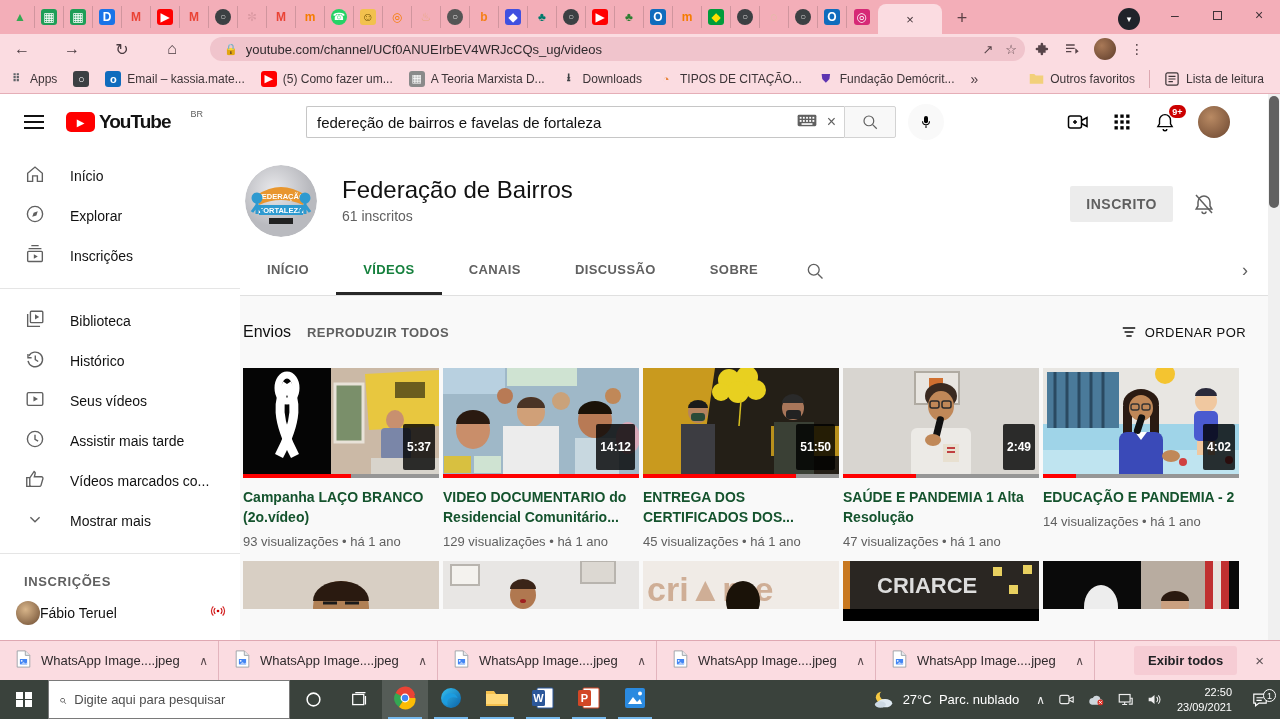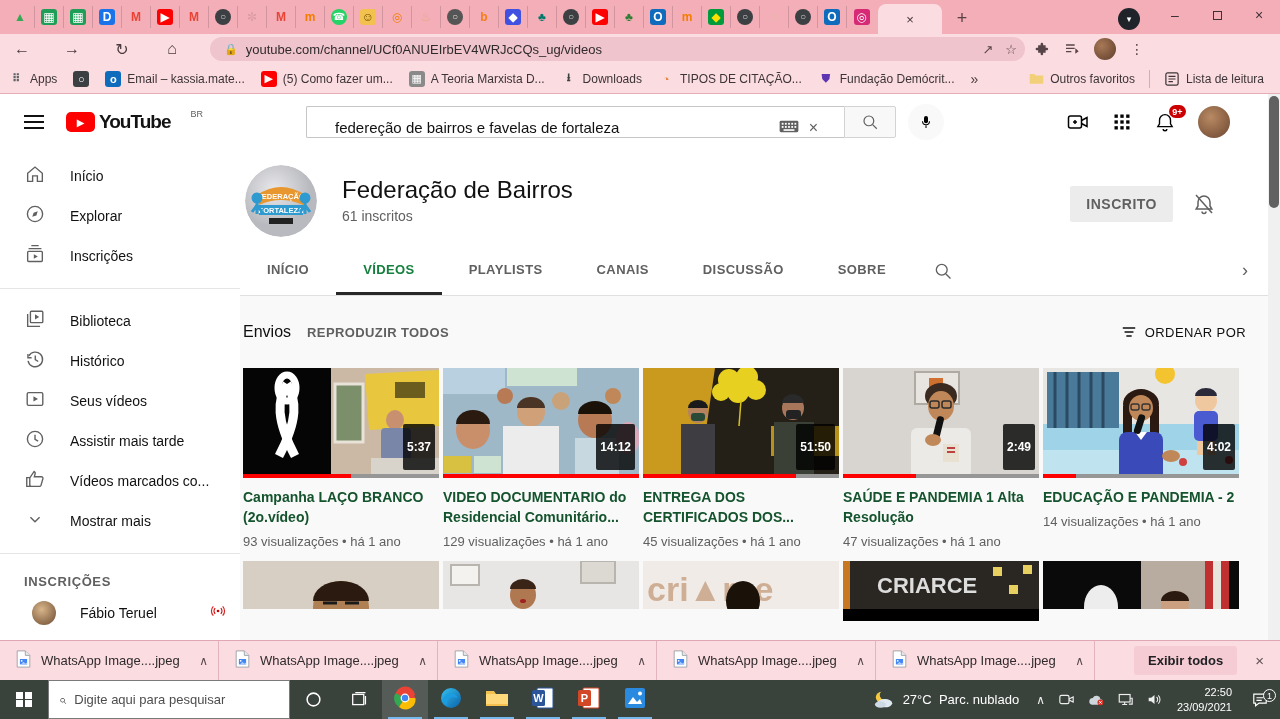--- a/index.html
+++ b/index.html
@@ -44,36 +44,36 @@
   #ytpage{position:absolute;left:0;top:94px;width:1280px;height:546px;background:#fff;overflow:hidden;}
   #ytheader{position:absolute;left:0;top:0;width:1268px;height:56px;background:#fff;display:flex;align-items:center;z-index:5;}
   .hamburger{width:20px;height:14px;margin-left:24px;display:flex;flex-direction:column;justify-content:space-between;cursor:pointer;}
   .hamburger i{height:2px;background:#111;display:block;}
   #ytlogo{display:flex;align-items:flex-start;margin-left:22px;cursor:pointer;}
   .yt-play{width:29px;height:20px;background:#f00;border-radius:5px;display:flex;align-items:center;justify-content:center;}
   .yt-play span{color:#fff;font-size:10px;}
   .yt-word{font-size:19px;font-weight:bold;letter-spacing:-1px;color:#131313;margin-left:4px;line-height:20px;}
   .yt-br{font-size:9px;color:#606060;margin-left:20px;margin-top:-3px;}
   #ytsearchwrap{position:absolute;left:306px;top:10px;display:flex;align-items:center;}
-  #ytsearch{width:538px;height:32px;border:1px solid #c6c6c6;border-right:none;border-radius:2px 0 0 2px;display:flex;align-items:flex-end;padding:0 26px;}
+  #ytsearch{width:538px;height:32px;border:1px solid #c6c6c6;border-right:none;border-radius:2px 0 0 2px;display:flex;align-items:center;padding:0 8px;}
   #ytsearch input{flex:1;border:none;outline:none;font-size:15px;color:#111;background:transparent;}
   .searchx{color:#606060;font-size:16px;margin-left:10px;cursor:pointer;}
   #ytsearchbtn{width:52px;height:32px;background:#f8f8f8;border:1px solid #d3d3d3;border-radius:0 2px 2px 0;display:flex;align-items:center;justify-content:center;cursor:pointer;}
   #ytmic{width:36px;height:36px;border-radius:50%;background:#f9f9f9;margin-left:12px;display:flex;align-items:center;justify-content:center;cursor:pointer;}
   .hdr-right{position:absolute;right:38px;top:0;height:56px;display:flex;align-items:center;gap:22px;}
   .hicon{cursor:pointer;display:flex;align-items:center;position:relative;}
   .bellbadge{position:absolute;top:-6px;right:-10px;background:#cc0000;color:#fff;font-size:9px;border-radius:8px;padding:1.5px 3.5px;font-weight:bold;}
   .hdr-avatar{width:32px;height:32px;border-radius:50%;background:radial-gradient(circle at 40% 35%,#b98a63,#6b4630);cursor:pointer;}
 
   #ytsidebar{position:absolute;left:0;top:56px;width:240px;height:490px;background:#fff;padding-top:6px;}
   .sb-item{height:40px;display:flex;align-items:center;padding-left:24px;gap:24px;cursor:pointer;}
   .sb-label{font-size:14px;color:#111;white-space:nowrap;}
   .sb-div{height:1px;background:#e5e5e5;margin:12px 0;}
   .sb-head{font-size:13px;color:#606060;letter-spacing:.6px;padding:8px 0 4px 24px;font-weight:bold;}
-  .sb-sub{height:40px;display:flex;align-items:center;padding:0 14px 0 32px;gap:24px;cursor:pointer;}
+  .sb-sub{height:40px;display:flex;align-items:center;padding:0 14px 0 16px;cursor:pointer;}
   .sub-av{width:24px;height:24px;border-radius:50%;flex:0 0 24px;}
   .sub-name{font-size:14px;color:#111;flex:1;white-space:nowrap;overflow:hidden;}
 
   #ytmain{position:absolute;left:240px;top:56px;width:1028px;height:490px;}
   #chanhead{position:relative;height:146px;background:#fff;}
   #chanavatar{position:absolute;left:5px;top:15px;width:72px;height:72px;border-radius:50%;overflow:hidden;cursor:pointer;}
   #channame{position:absolute;left:102px;top:26px;font-size:24px;color:#111;}
   #chansubs{position:absolute;left:102px;top:58px;font-size:14px;color:#606060;}
   #subbtn{position:absolute;right:95px;top:36px;background:#ececec;color:#606060;font-size:14px;font-weight:bold;letter-spacing:.5px;padding:10px 16px;border-radius:2px;cursor:pointer;}
   #belloff{position:absolute;right:52px;top:42px;cursor:pointer;}
@@ -520,21 +520,20 @@
         <div id="belloff">
           <svg width="24" height="24" viewBox="0 0 24 24" fill="none" stroke="#606060" stroke-width="1.5">
               <path d="M12 4a6 6 0 0 1 6 6v4l1.8 3H4.2L6 14v-4a6 6 0 0 1 6-6z"></path>
               <path d="M10 19.5a2 2 0 0 0 4 0"></path>
               <path d="M4 3 20 21"></path>
             </svg>
         </div>
         <div id="chantabs">
             <div class="yt-tab">INÍCIO</div>
             <div class="yt-tab active">VÍDEOS</div>
-            <div class="yt-tab">PLAYLISTS</div>
             <div class="yt-tab">CANAIS</div>
             <div class="yt-tab">DISCUSSÃO</div>
             <div class="yt-tab">SOBRE</div>
             <div class="tab-search">
               <svg width="20" height="20" viewBox="0 0 24 24" fill="none" stroke="#606060" stroke-width="1.6">
                 <circle cx="10.5" cy="10.5" r="6.5"></circle>
                 <path d="M15.5 15.5 21 21"></path>
               </svg>
             </div>
             <div class="tab-chevron">›</div>

